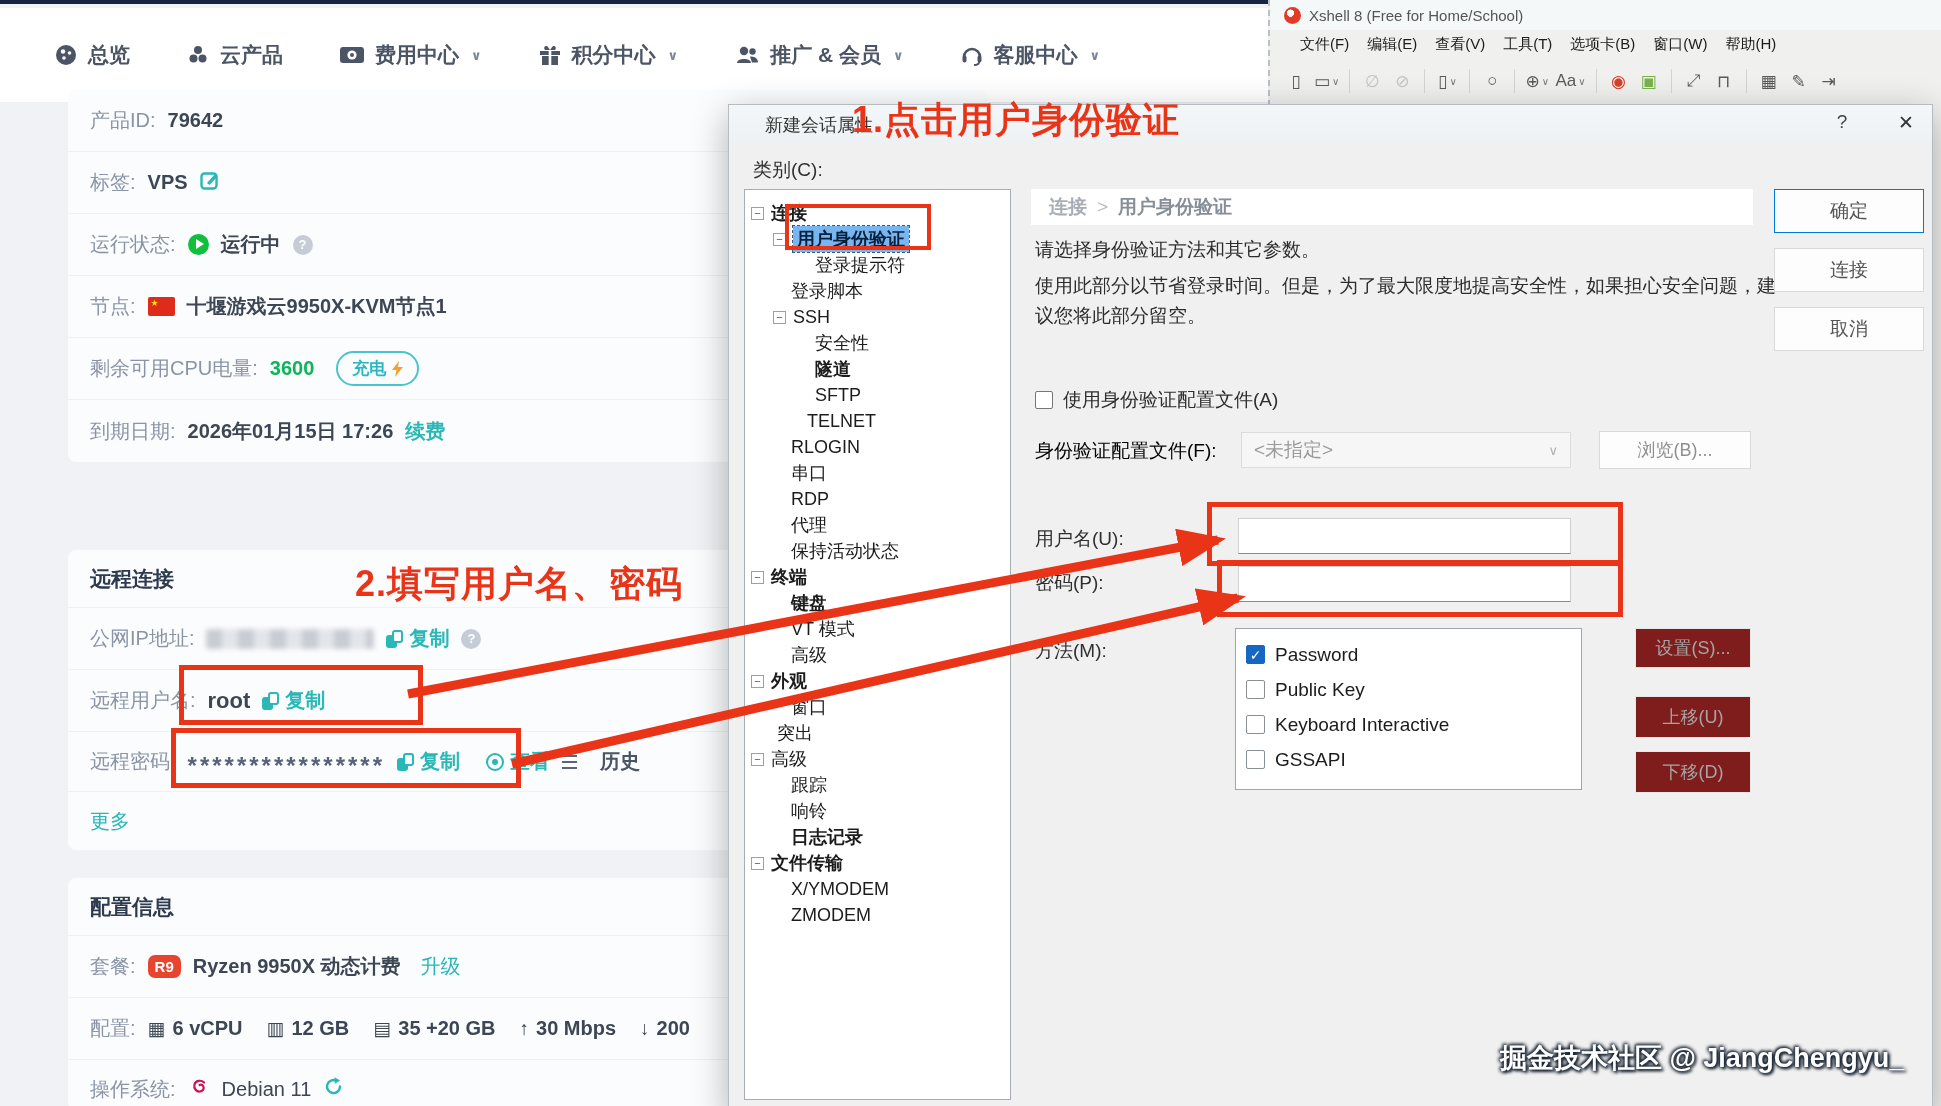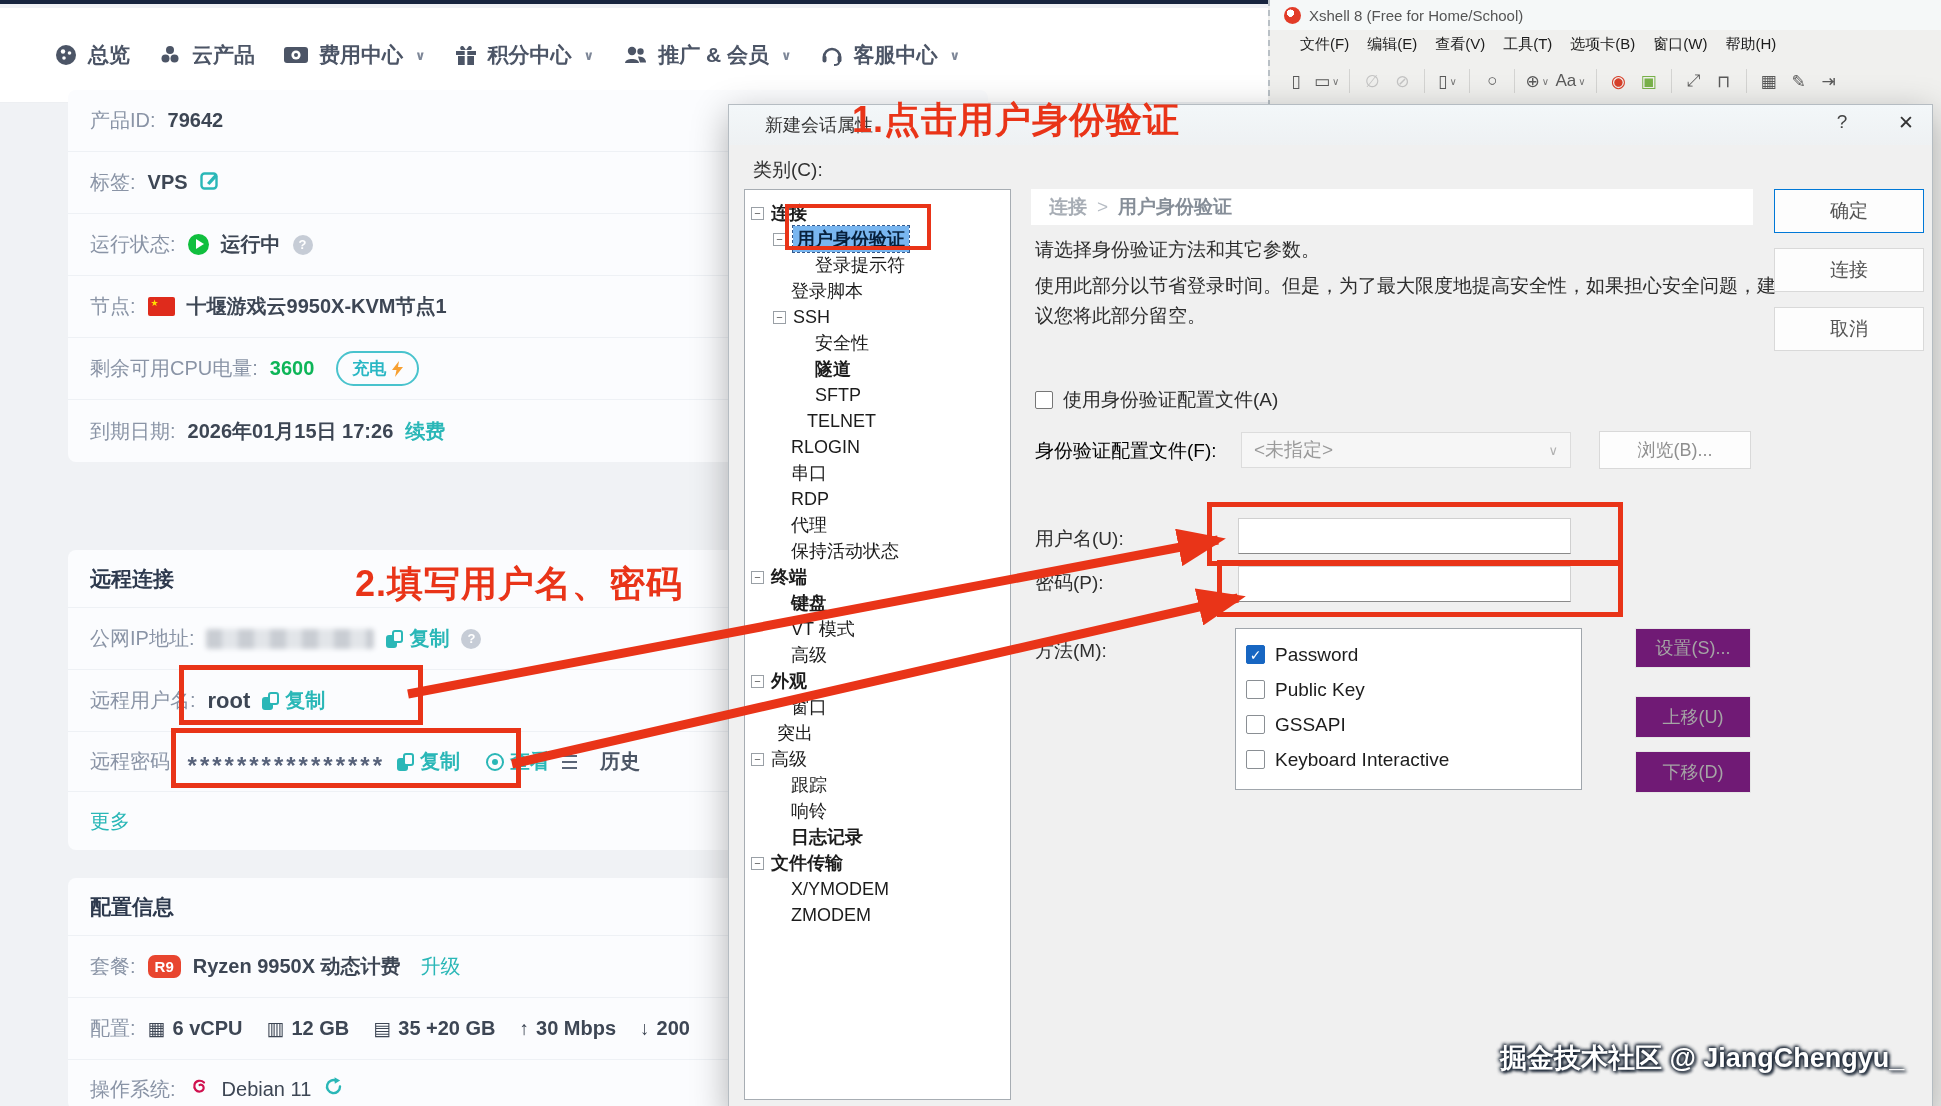--- a/index.html
+++ b/index.html
@@ -99,21 +99,21 @@
 
   .dtext { position:absolute; font-size:19px; color:#2d2d2d; line-height:30px; }
 
   .cb { display:inline-block; width:18px; height:18px; border:1.5px solid #767676; background:#fff;
         border-radius:2px; vertical-align:-3px; margin-right:10px; }
   .combo { position:absolute; left:512px; top:327px; width:330px; height:36px; background:#f6f6f6;
            border:1px solid #dcdcdc; color:#9a9a9a; font-size:19px; display:flex; align-items:center;
            padding:0 12px; justify-content:space-between; }
   .btn { display:flex; align-items:center; justify-content:center; background:#fdfdfd;
          border:1px solid #d9d9d9; color:#555; font-size:18px; cursor:pointer; }
-  .btn-dim { background:#701a75; border:1px solid #e6e6e6; color:#a5a5a5; }
+  .btn-dim { background:#7f1d1d; border:1px solid #e6e6e6; color:#a5a5a5; }
   .txt-input { position:absolute; width:333px; height:36px; background:#fff; border:1px solid #d0d0d0;
                border-bottom:1px solid #8a8a8a; }
   .mlist { position:absolute; left:506px; top:523px; width:347px; height:162px; background:#fff;
            border:1px solid #a0a6ac; padding:8px 0 0 10px; }
   .mrow { display:flex; align-items:center; height:35px; font-size:19px; color:#1c1c1c; gap:10px; }
   .mcb { width:19px; height:19px; border:1.5px solid #8a8f94; background:#fff; border-radius:2px;
          display:inline-flex; align-items:center; justify-content:center; }
   .mcb.on { background:#1766c2; border-color:#1766c2; color:#fff; font-size:14px; }
 
   
@@ -124,21 +124,21 @@
   .wm { position:absolute; left:1500px; top:1040px; font-size:27px; font-weight:bold; color:#fff; z-index:50;
         text-shadow:0 0 4px #1c2736, 0 0 4px #1c2736, 2px 2px 3px #1c2736, -1px -1px 3px #1c2736; }
 </style>
 </head>
 <body>
 
 <div id="screen">
 
   <div class="abs webpage">
     <div class="topnav">
-      <div id="nav-items" style="display:flex;gap:28px;align-items:center;">
+      <div id="nav-items" style="display:flex;gap:56px;align-items:center;">
           <div class="nav-item">
             <span class="nav-ico">
               <svg width="24" height="24" viewBox="0 0 24 24">
                 <circle cx="12" cy="12" r="10" fill="#4c5566"></circle>
                 <circle cx="9" cy="8.5" r="2.2" fill="#fff"></circle>
                 <circle cx="15.5" cy="10" r="1.8" fill="#fff"></circle>
                 <circle cx="10" cy="15" r="1.8" fill="#fff"></circle>
               </svg>
             </span>
             <span>总览</span>
@@ -521,25 +521,25 @@
         <div class="mrow">
           <span class="mcb on">✓</span>
           <span>Password</span>
         </div>
         <div class="mrow">
           <span class="mcb"></span>
           <span>Public Key</span>
         </div>
         <div class="mrow">
           <span class="mcb"></span>
-          <span>GSSAPI</span>
+          <span>Keyboard Interactive</span>
         </div>
         <div class="mrow">
           <span class="mcb"></span>
-          <span>Keyboard Interactive</span>
+          <span>GSSAPI</span>
         </div>
       </div>
 
     <div class="btn btn-dim" style="position:absolute;left:906px;top:523px;width:116px;height:40px;">设置(S)...</div>
     <div class="btn btn-dim" style="position:absolute;left:906px;top:591px;width:116px;height:42px;">上移(U)</div>
     <div class="btn btn-dim" style="position:absolute;left:906px;top:646px;width:116px;height:42px;">下移(D)</div>
 
     <div class="btn" style="position:absolute;left:1045px;top:84px;width:150px;height:44px;border:1.5px solid #0078d7;font-size:19px;">确定</div>
     <div class="btn" style="position:absolute;left:1045px;top:143px;width:150px;height:44px;font-size:19px;">连接</div>
     <div class="btn" style="position:absolute;left:1045px;top:202px;width:150px;height:44px;font-size:19px;">取消</div>

